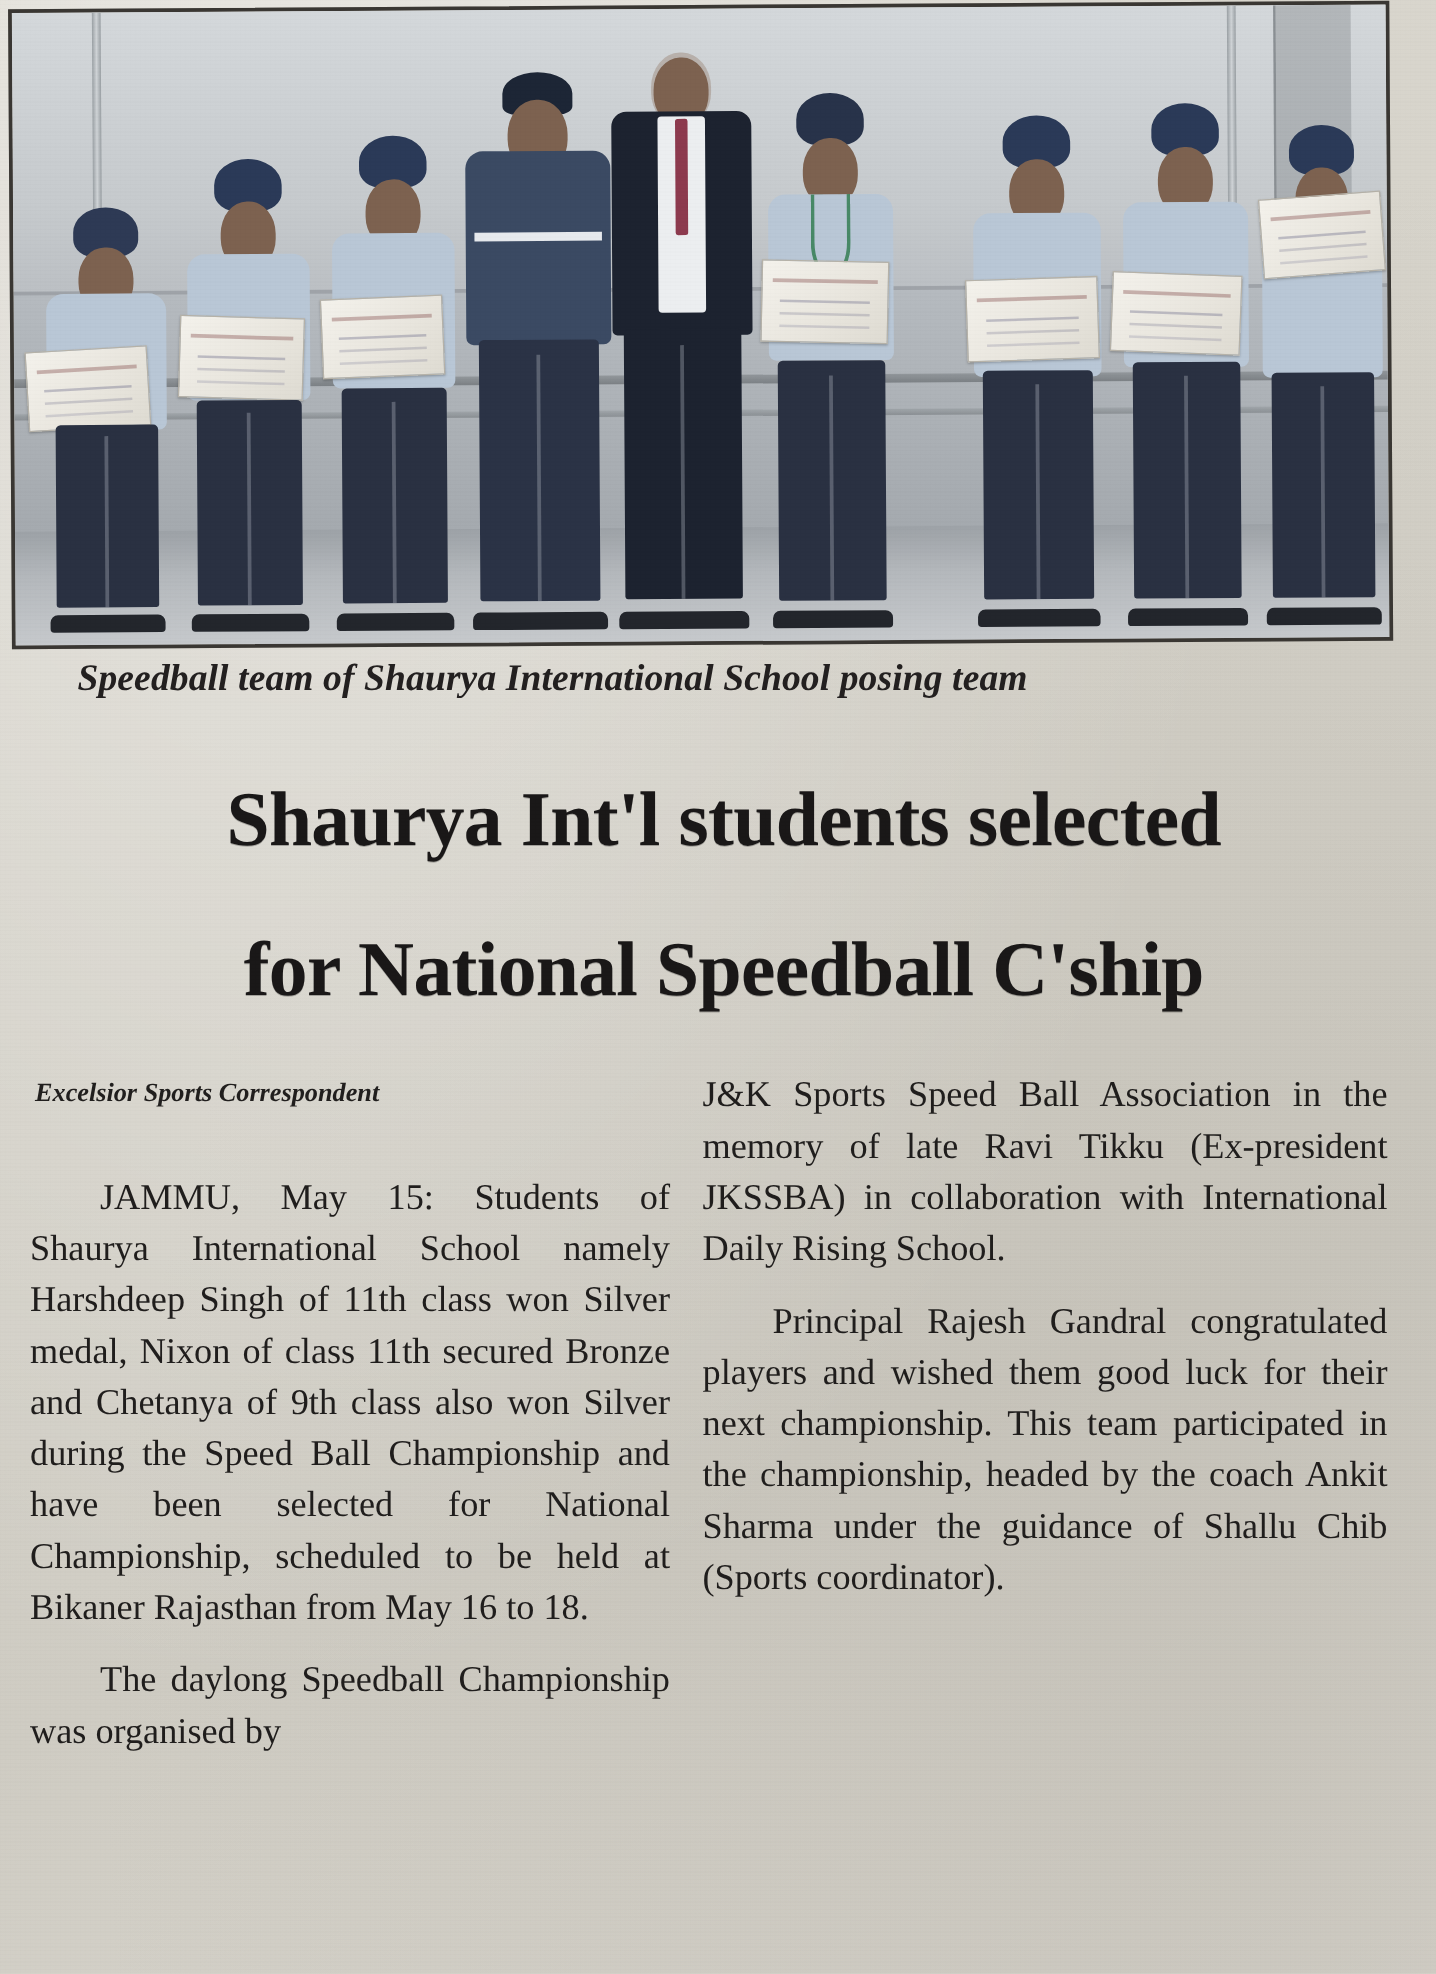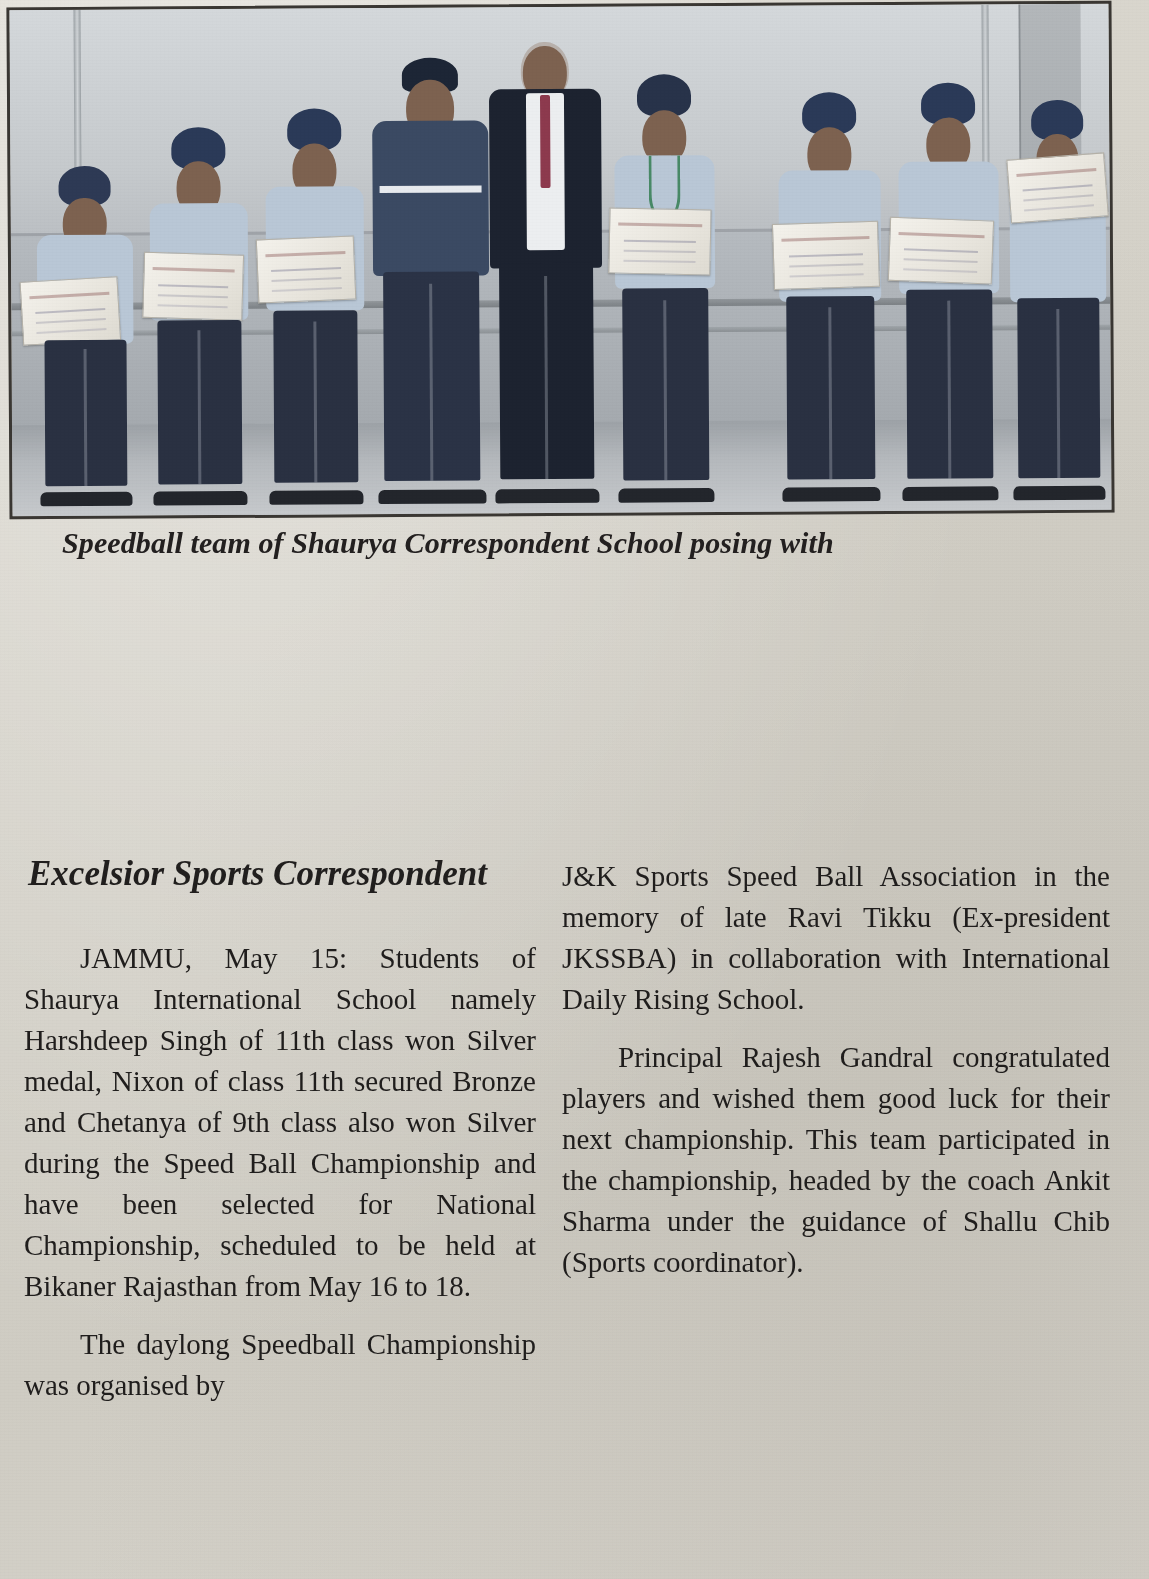--- a/index.html
+++ b/index.html
@@ -270,21 +270,21 @@
 
   
   .byline {
     position: absolute;
     left: 28px;
     top: 858px;
     width: 510px;
     font-family: "Liberation Serif", serif;
     font-style: italic;
     font-weight: bold;
-    font-size: 35px;
+    font-size: 21px;
     line-height: 32px;
     color: #211f1e;
   }
   .col {
     position: absolute;
     font-family: "Liberation Serif", serif;
     font-size: 29px;
     line-height: 41px;
     color: #201e1d;
     text-align: justify;
@@ -404,23 +404,27 @@
         <div class="head" style="top:15%; width:42px; height:52px;"></div>
         <div class="torso" style="top:24%; width:96px; height:30%;"></div>
         <div class="cert" style="left:10px; top:20%; width:96px; height:62px; transform:rotate(-4deg);"></div>
         <div class="legs" style="top:53%; width:82px; height:42%;"></div>
         <div class="shoes" style="bottom:0; width:92px;"></div>
       </div>
     </div>
   </div>
 
   <div class="caption">
-    <div>Speedball team of Shaurya Correspondent School posing with</div>
+    <div>Speedball team of Shaurya International School posing team</div>
   </div>
 
+  <div class="headline">
+    <span class="hl1">Shaurya Int'l students selected</span>
+    <span class="hl2">for National Speedball C'ship</span>
+  </div>
 
   <div class="byline">Excelsior Sports Correspondent</div>
 
   <div class="col col-left">
     <p class="indent">JAMMU, May 15: Students of Shaurya International School namely Harshdeep Singh of 11th class won Silver medal, Nixon of class 11th secured Bronze and Chetanya of 9th class also won Silver during the Speed Ball Championship and have been selected for National Championship, scheduled to be held at Bikaner Rajasthan from May 16 to 18.</p>
     <p class="indent">The daylong Speedball Championship was organised by</p>
   </div>
 
   <div class="col col-right">
     <p>J&amp;K Sports Speed Ball Association in the memory of late Ravi Tikku (Ex-president JKSSBA) in collaboration with International Daily Rising School.</p>

